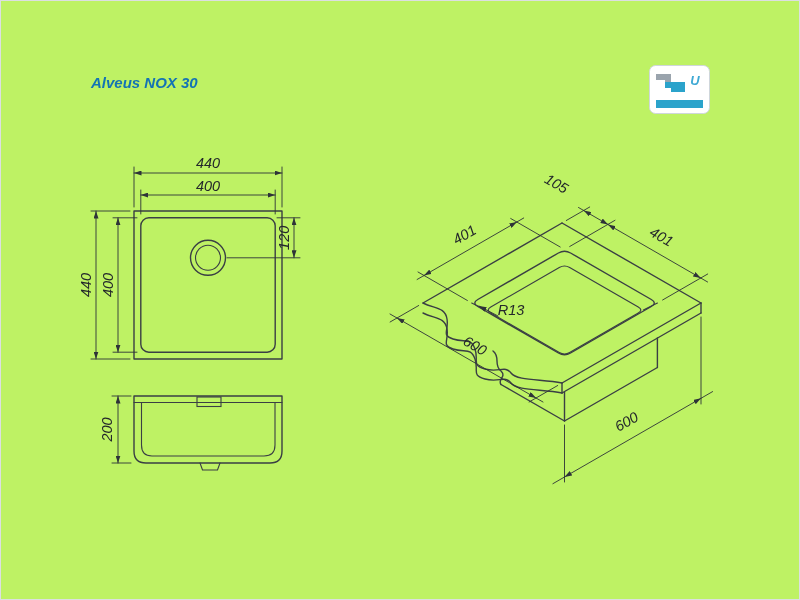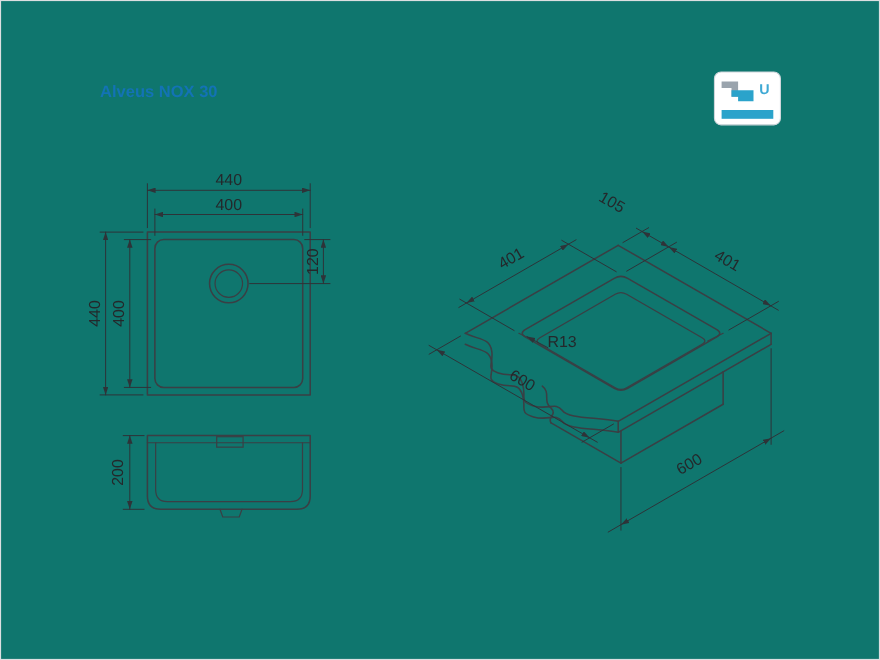--- a/index.html
+++ b/index.html
@@ -1,16 +1,16 @@
 <!DOCTYPE html>
 <html><head>
 <meta charset="utf-8">
 <style>
   html,body{margin:0;padding:0;background:#fff;}
-  .frame{position:relative;width:798px;height:598px;border:1px solid #dcdfe1;background:#0f766e;overflow:hidden;}
+  .frame{position:relative;width:798px;height:598px;border:1px solid #dcdfe1;background:#bef264;overflow:hidden;font-style:italic;}
   svg{position:absolute;left:0;top:0;}
   .ln{fill:none;stroke:#3a3f44;stroke-width:1.4;stroke-linecap:round;stroke-linejoin:round;}
   .thin{fill:none;stroke:#3a3f44;stroke-width:1.1;stroke-linecap:round;}
   .dm{fill:none;stroke:#2e3338;stroke-width:0.9;stroke-linecap:round;}
   .dmt{font-family:"Liberation Sans",sans-serif;font-size:14.5px;fill:#24282b;text-anchor:middle;}
   .ttl{font-family:"Liberation Sans",sans-serif;font-size:15px;font-weight:bold;text-anchor:start;}
   .icn-u{font-family:"Liberation Sans",sans-serif;font-size:13px;font-weight:bold;text-anchor:middle;}
 </style>
 </head>
 <body>

